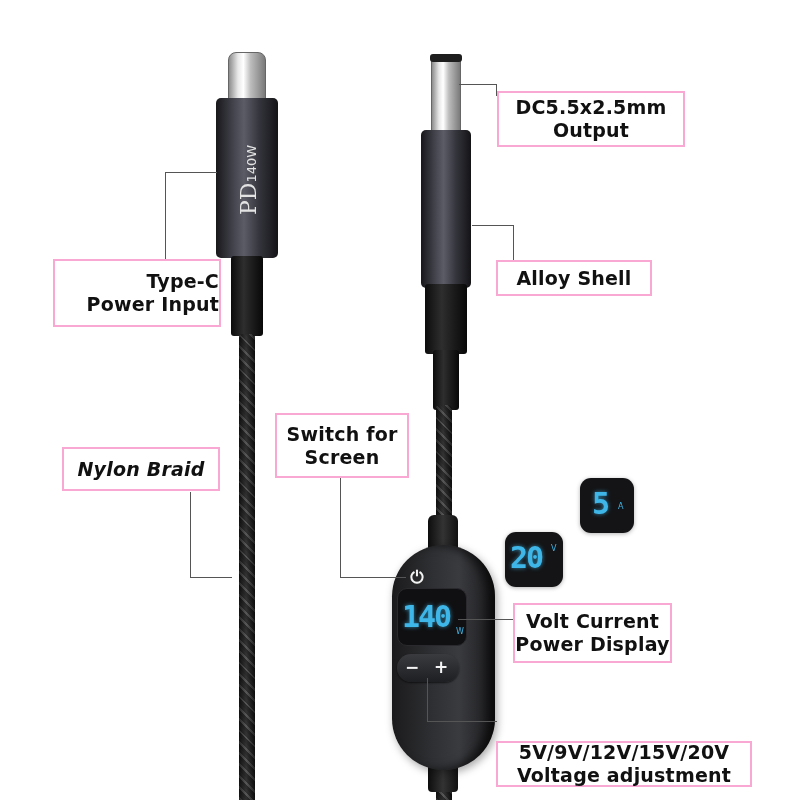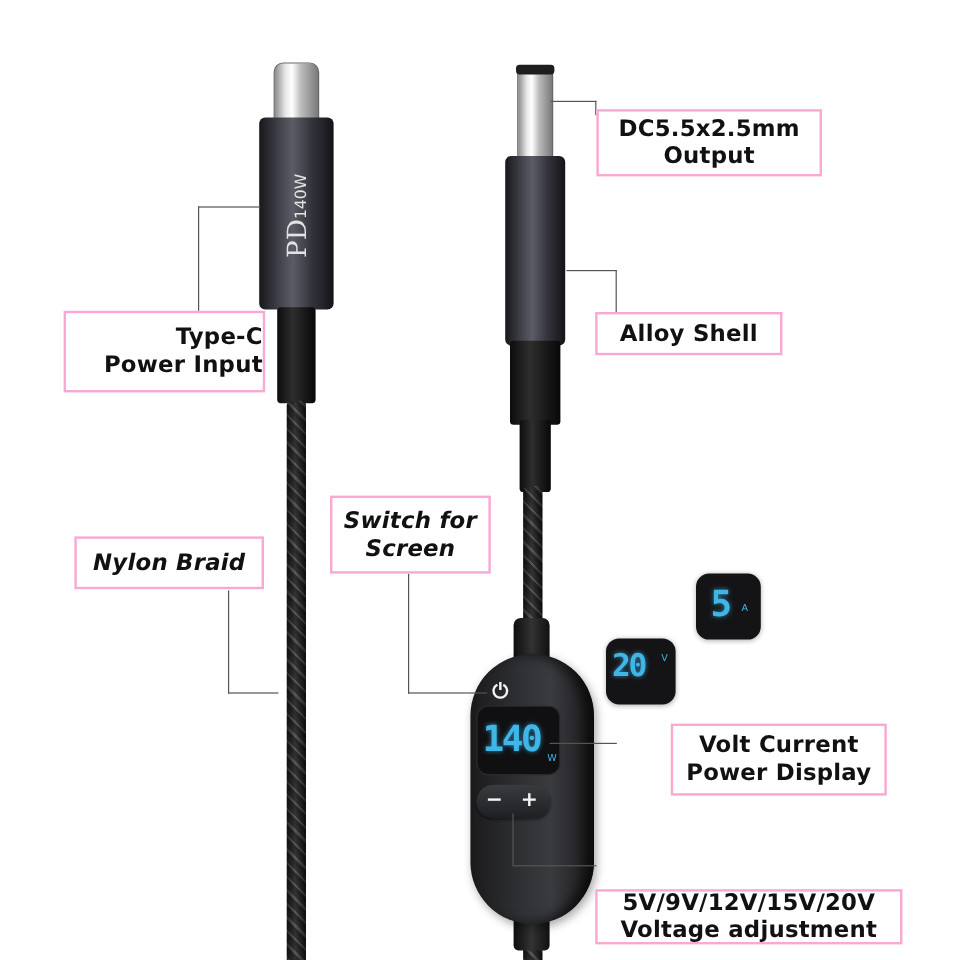--- a/index.html
+++ b/index.html
@@ -159,21 +159,21 @@
   <span class="seg-text" style="left:4px; top:10px; font-size:30px; letter-spacing:-2px;">140</span>
   <span class="unit" style="left:58px; top:38px;">W</span>
 </div>
 
 <div class="btn-pill">
   <div class="btn" style="left:5px;">−</div>
   <div class="btn" style="left:34px;">+</div>
 </div>
 
 <div class="mini-screen" style="left:505px; top:532px; width:58px; height:55px;">
-  <span class="seg-text" style="left:5px; top:8px; font-size:26px; letter-spacing:-2px;">20</span>
+  <span class="seg-text" style="left:5px; top:8px; font-size:30px; letter-spacing:-2px;">20</span>
   <span class="unit" style="left:46px; top:12px;">V</span>
 </div>
 <div class="mini-screen" style="left:580px; top:478px; width:54px; height:55px;">
   <span class="seg-text" style="left:12px; top:8px; font-size:30px;">5</span>
   <span class="unit" style="left:38px; top:24px;">A</span>
 </div>
 
 <div class="line" style="left:459px; top:84px; width:38px; height:1px;"></div>
 <div class="line" style="left:496px; top:84px; width:1px; height:12px;"></div>
 
@@ -201,30 +201,30 @@
 
 <div class="callout right-align" style="left:53px; top:259px; width:168px; height:68px;">
   <span>Type-C</span>
   <span>Power Input</span>
 </div>
 
 <div class="callout" style="left:496px; top:260px; width:156px; height:36px;">
   <span>Alloy Shell</span>
 </div>
 
-<div class="callout" style="left:275px; top:413px; width:134px; height:65px;font-style:italic;">
+<div class="callout" style="left:275px; top:413px; width:134px; height:65px;">
   <span>Switch for</span>
   <span>Screen</span>
 </div>
 
 <div class="callout" style="left:62px; top:447px; width:158px; height:44px;font-style:italic;">
   <span>Nylon Braid</span>
 </div>
 
-<div class="callout" style="left:513px; top:603px; width:180px; height:60px;margin-left:46px;">
+<div class="callout" style="left:513px; top:603px; width:159px; height:60px;">
   <span>Volt Current</span>
   <span>Power Display</span>
 </div>
 
 <div class="callout" style="left:496px; top:704px; width:256px; height:46px;margin-top:37px;">
   <span>5V/9V/12V/15V/20V</span>
   <span>Voltage adjustment</span>
 </div>
 
 </body></html>

